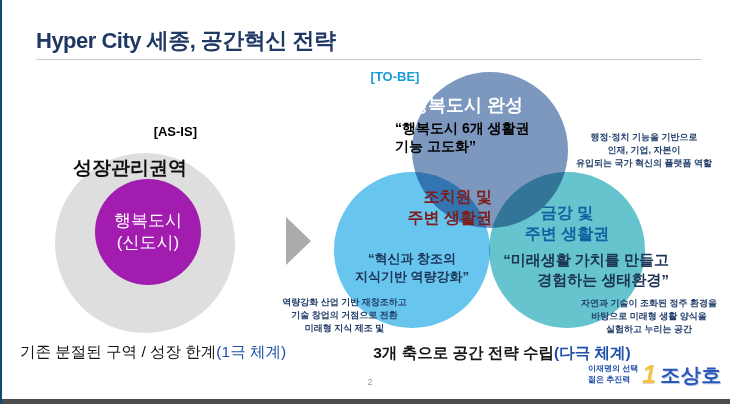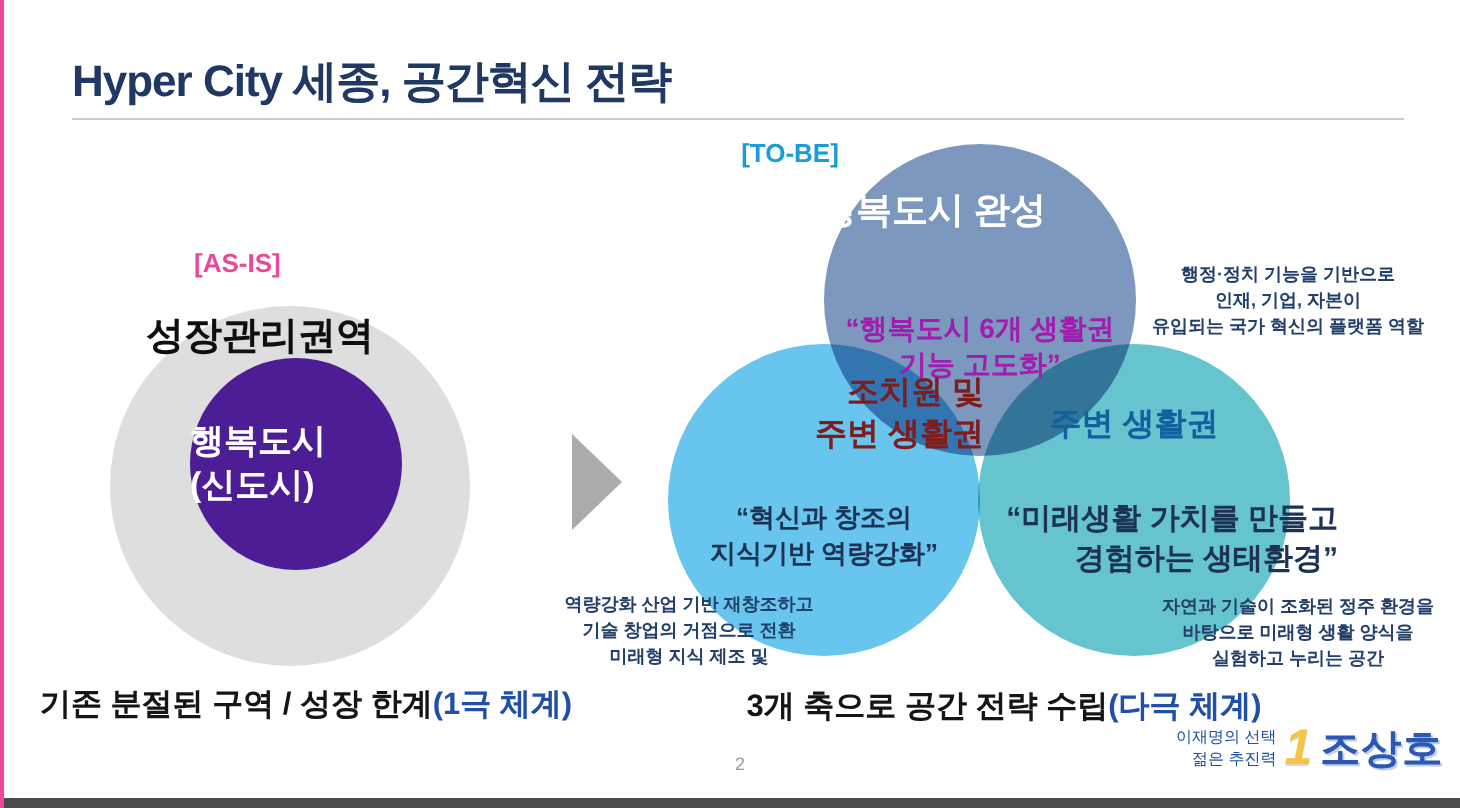--- a/index.html
+++ b/index.html
@@ -1,63 +1,63 @@
 <!DOCTYPE html>
 <html><head>
 <meta charset="utf-8">
 <style>
   * { margin:0; padding:0; box-sizing:border-box; }
   html,body { background:#eee; }
   .slide {
     position:relative; width:730px; height:404px; background:#ffffff;
     overflow:hidden; font-family:"Liberation Sans","DejaVu Sans",sans-serif;
-    border-left:2px solid #ec4899;
+    border-left:2px solid #0c4a6e;
   }
   .bottom-bar { position:absolute; left:0; right:0; bottom:0; height:5px; background:#4c4c4c; }
 
   .title { position:absolute; left:34px; top:26px; font-size:22px; font-weight:800; color:#1F3864; letter-spacing:-0.5px; white-space:nowrap; }
   .title-rule { position:absolute; left:34px; top:59px; width:666px; height:1px; background:#cbcbcb; }
 
   
-  .asis-label { position:absolute; left:95px; top:124px; width:100px; text-align:left; font-size:13px; font-weight:800; color:#ec4899; }
+  .asis-label { position:absolute; left:95px; top:124px; width:100px; text-align:right; font-size:13px; font-weight:800; color:#000000; }
   .asis-outer { position:absolute; left:53px; top:153px; width:180px; height:180px; border-radius:50%; background:#DEDEDE; }
   .asis-region { position:absolute; left:28px; top:155px; width:200px; text-align:center; font-size:19px; font-weight:900; color:#0f0f0f; }
-  .asis-inner { position:absolute; left:93px; top:179px; width:106px; height:106px; border-radius:50%; background:#4c1d95;
-    display:flex; flex-direction:column; align-items:flex-start; justify-content:center;
-    color:#fff; font-size:17px; font-weight:700; line-height:1.3; text-align:center; }
-  .caption-left { position:absolute; left:18px; top:342px; width:262px; text-align:center; font-size:15.5px; font-weight:700; color:#151515; white-space:nowrap; }
+  .asis-inner { position:absolute; left:93px; top:179px; width:106px; height:106px; border-radius:50%; background:#a21caf;
+    display:flex; flex-direction:column; align-items:center; justify-content:center;
+    color:#fff; font-size:17px; font-weight:400; line-height:1.3; text-align:center; }
+  .caption-left { position:absolute; left:18px; top:342px; width:262px; text-align:center; font-size:15.5px; font-weight:400; color:#151515; white-space:nowrap; }
   .caption-right { position:absolute; left:347px; top:343px; width:306px; text-align:center; font-size:15.5px; font-weight:800; color:#151515; white-space:nowrap; }
   .caption-highlight { color:#1F4FA8; }
 
   .arrow-right { position:absolute; left:284px; top:217px; width:0; height:0;
     border-top:24px solid transparent; border-bottom:24px solid transparent; border-left:25px solid #ABABAB; }
 
   
   .tobe-label { position:absolute; left:343px; top:69px; width:100px; text-align:center; font-size:13px; font-weight:800; color:#1A9CD8; }
   .venn-circle { position:absolute; width:156px; height:156px; border-radius:50%; mix-blend-mode:multiply; }
   .venn-top   { left:410px; top:72px;  background:#7D98BE; }
   .venn-left  { left:332px; top:172px; background:#68C5EE; }
   .venn-right { left:487px; top:172px; background:#66C4CE; }
 
   .vt-title { position:absolute; left:408px; top:93px;  width:160px; font-size:18px; font-weight:900; color:#ffffff; }
-  .vt-quote { position:absolute; left:393px; top:119px; width:190px; text-align:center; font-size:14px; font-weight:800; color:#a21caf; line-height:1.3;margin-top:36px; }
+  .vt-quote { position:absolute; left:393px; top:119px; width:190px; font-size:14px; font-weight:800; color:#000000; line-height:1.3; }
   .vl-title { position:absolute; left:330px; top:187px; width:160px; text-align:right; font-size:16px; font-weight:900; color:#7f1d1d; line-height:1.3; }
   .vl-quote { position:absolute; left:322px; top:250px; width:176px; text-align:center; font-size:13px; font-weight:800; color:#1C3356; line-height:1.35; }
   .vr-title { position:absolute; left:485px; top:203px; width:160px; text-align:center; font-size:16px; font-weight:900; color:#1160A0; line-height:1.3; }
   .vr-quote { position:absolute; left:463px; top:250px; width:204px; text-align:right; font-size:15px; font-weight:800; color:#1C3356; line-height:1.35; }
 
   .note { position:absolute; font-size:9px; font-weight:700; color:#23406B; line-height:1.45; text-align:center; }
   .note-top   { left:553px; top:131px; width:178px; }
   .note-left  { left:265px; top:296px; width:155px; }
   .note-right { left:563px; top:297px; width:168px; }
 
   .page-number { position:absolute; left:358px; top:377px; width:20px; text-align:center; font-size:9px; color:#9a9a9a; }
 
   .footer-logo { position:absolute; left:586px; top:362px; display:flex; align-items:center; gap:3px; }
-  .logo-tagline { text-align:right; font-size:8px; font-weight:400; color:#1E4FA6; line-height:1.3; white-space:nowrap; }
+  .logo-tagline { text-align:left; font-size:8px; font-weight:700; color:#1E4FA6; line-height:1.3; white-space:nowrap; }
   .logo-number { font-size:25px; font-weight:900; font-style:italic; color:#F6C445; line-height:1; margin:0 1px; text-shadow:0 1px 0 rgba(0,0,0,0.15); }
   .logo-name { font-size:20px; font-weight:900; color:#2B57B5; line-height:1; letter-spacing:0.5px; text-shadow:1px 1px 0 #BFD0EE; }
 </style>
 </head>
 <body>
 
 <div class="slide">
 
   <div class="title">Hyper City 세종, 공간혁신 전략</div>
   <div class="title-rule"></div>
@@ -88,20 +88,21 @@
   <div class="vl-title">
     <div>조치원 및</div>
     <div>주변 생활권</div>
   </div>
   <div class="vl-quote">
     <div>“혁신과 창조의</div>
     <div>지식기반 역량강화”</div>
   </div>
 
   <div class="vr-title">
+    <div>금강 및</div>
     <div>주변 생활권</div>
   </div>
   <div class="vr-quote">
     <div>“미래생활 가치를 만들고</div>
     <div>경험하는 생태환경”</div>
   </div>
 
   <div class="note note-top">
     <div>행정·정치 기능을 기반으로</div>
     <div>인재, 기업, 자본이</div>

